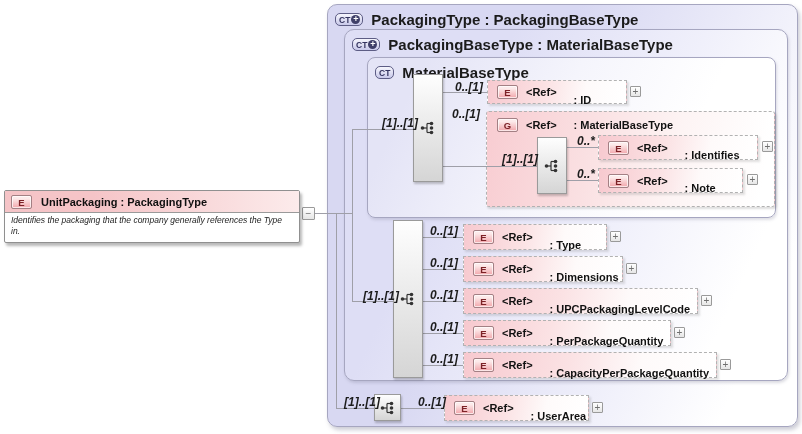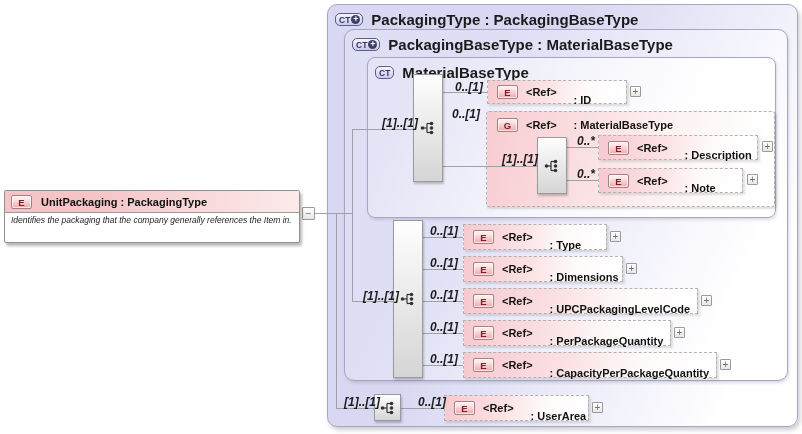--- a/index.html
+++ b/index.html
@@ -205,21 +205,21 @@
   </div>
 
   <div class="row" style="left:487px;top:80px;width:140px;height:24px;">
     <span class="icon-e">E</span>
     <span class="ref">&lt;Ref&gt;</span>
     <span class="lbl">: ID</span>
   </div>
   <div class="row" style="left:598px;top:135px;width:160px;height:25px;">
     <span class="icon-e">E</span>
     <span class="ref">&lt;Ref&gt;</span>
-    <span class="lbl">: Description</span>
+    <span class="lbl">: Identifies</span>
   </div>
   <div class="row" style="left:598px;top:168px;width:145px;height:25px;">
     <span class="icon-e">E</span>
     <span class="ref">&lt;Ref&gt;</span>
     <span class="lbl">: Note</span>
   </div>
   <div class="row" style="left:463px;top:224px;width:144px;">
     <span class="icon-e">E</span>
     <span class="ref">&lt;Ref&gt;</span>
     <span class="lbl">: Type</span>
@@ -274,16 +274,16 @@
   <div class="xpd" style="left:674px;top:327px;">+</div>
   <div class="xpd" style="left:720px;top:359px;">+</div>
   <div class="xpd" style="left:592px;top:402px;">+</div>
   <div class="xpd" style="left:302px;top:207px;width:13px;height:13px;line-height:11px;">−</div>
 
   <div class="elem-main">
     <div class="elem-main-title">
       <span class="icon-e">E</span>
       <span class="t">UnitPackaging : PackagingType</span>
     </div>
-    <div class="elem-annot">Identifies the packaging that the company generally references the Item in.</div>
+    <div class="elem-annot">Identifies the packaging that the company generally references the Type in.</div>
   </div>
 
 </div>
 
 </body></html>

